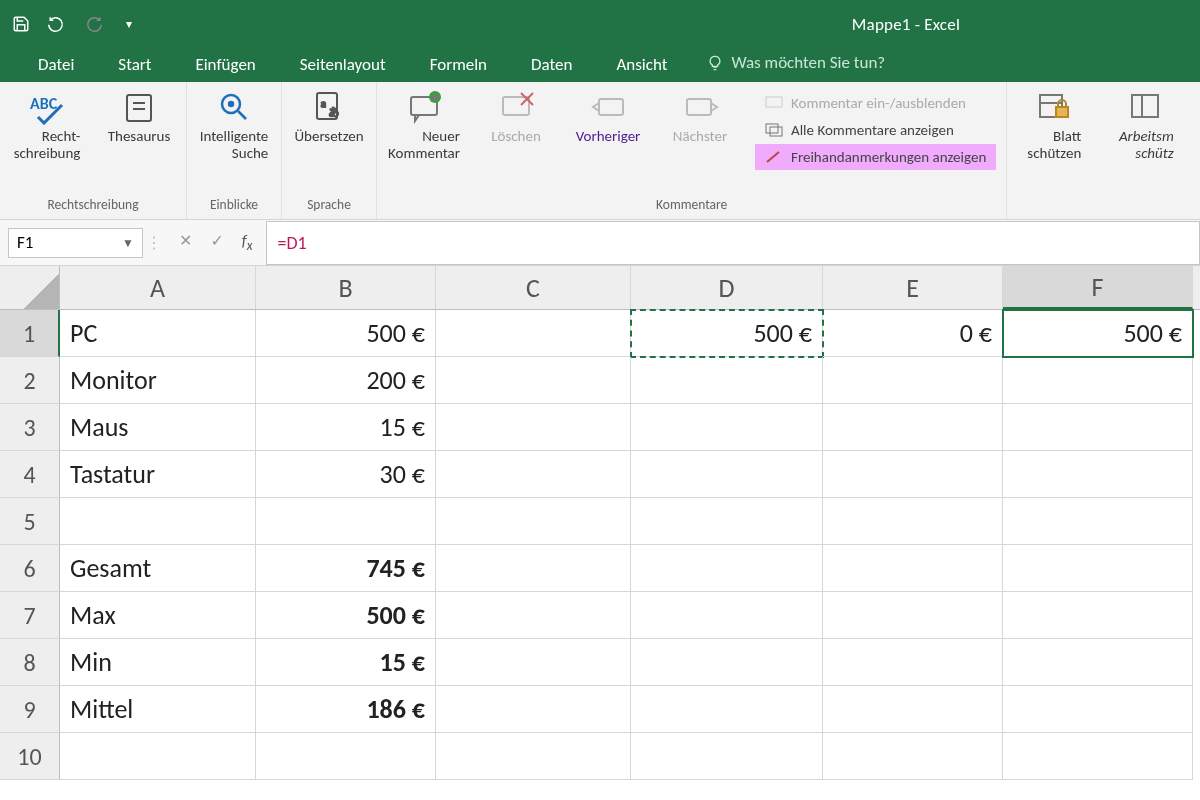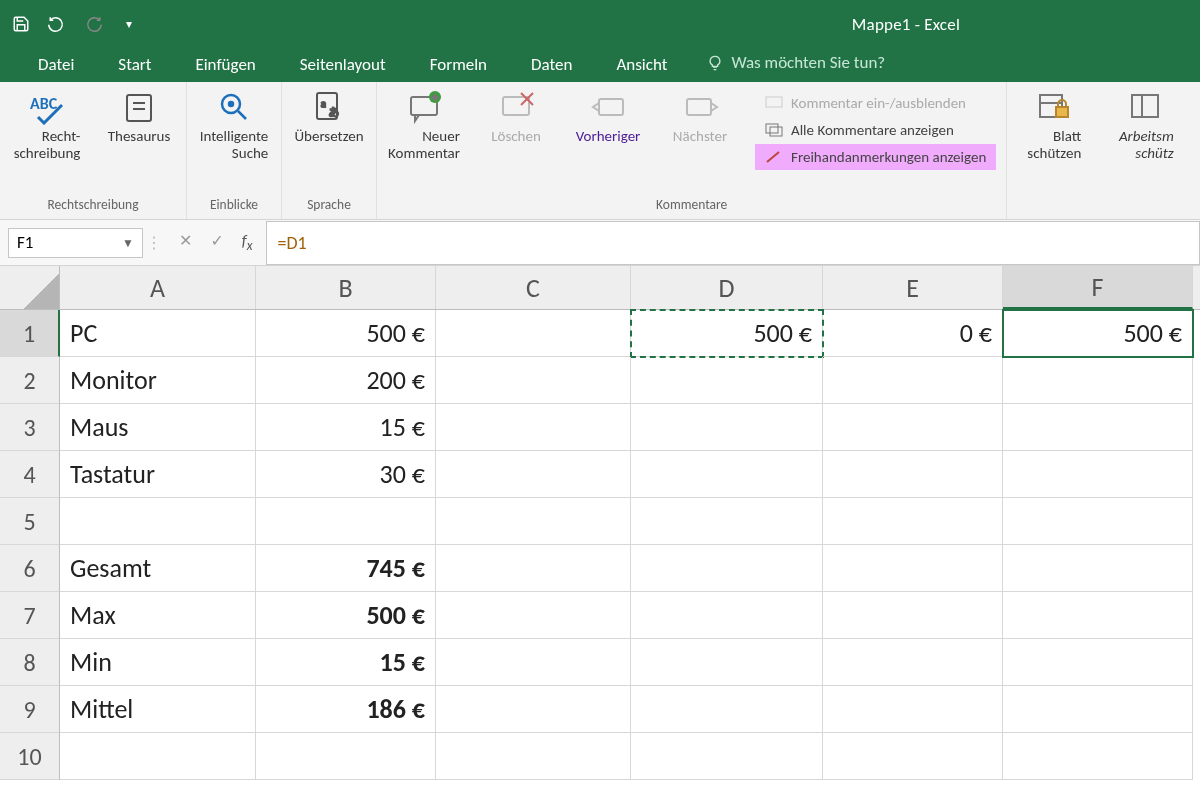--- a/index.html
+++ b/index.html
@@ -30,21 +30,21 @@
 .ropt.selected { background: #f0abfc; }
 .komm-opts { display: flex; flex-direction: column; align-items: flex-start; gap: 1px; padding-top: 2px; }
 
 
 .namebar { display: flex; align-items: center; height: 46px; border-bottom: 1px solid #d4d4d4; background: #f7f7f7; }
 .namebox { width: 135px; height: 30px; border: 1px solid #c6c6c6; background: #fff; margin-left: 8px; display: flex; align-items: center; padding: 0 8px; font-size: 17px; justify-content: space-between; }
 .namebox .dd { color: #666; font-size: 12px; }
 .fx-sep { width: 22px; text-align: center; color: #bbb; font-size: 16px; }
 .fx-btns { display: flex; gap: 18px; padding: 0 14px; color: #999; }
 .fx-btns .on { color: #555; }
-.formula-input { flex: 1; height: 44px; border: 1px solid #c6c6c6; background: #fff; padding: 0 10px; font-size: 18px; color: #a16207; display: flex; align-items: center; }
+.formula-input { flex: 1; height: 44px; border: 1px solid #c6c6c6; background: #fff; padding: 0 10px; font-size: 18px; color: #be185d; display: flex; align-items: center; }
 
 
 .sheet { position: relative; }
 .colheads { display: flex; height: 44px; border-bottom: 1px solid #bdbdbd; background: #eeeeee; }
 .corner { width: 60px; border-right: 1px solid #bdbdbd; background: linear-gradient(135deg, transparent 65%, #b5b5b5 65%); }
 .ch { text-align: center; font-size: 26px; color: #555; border-right: 1px solid #d7d7d7; display: flex; align-items: center; justify-content: center; background: #eeeeee; }
 .ch.sel { background: #d9d9d9; border-bottom: 2px solid #217346; }
 .rows { }
 .row { display: flex; height: 47px; }
 .rh { width: 60px; background: #eeeeee; border-right: 1px solid #bdbdbd; border-bottom: 1px solid #d7d7d7; display: flex; align-items: center; justify-content: center; font-size: 24px; color: #555; }

